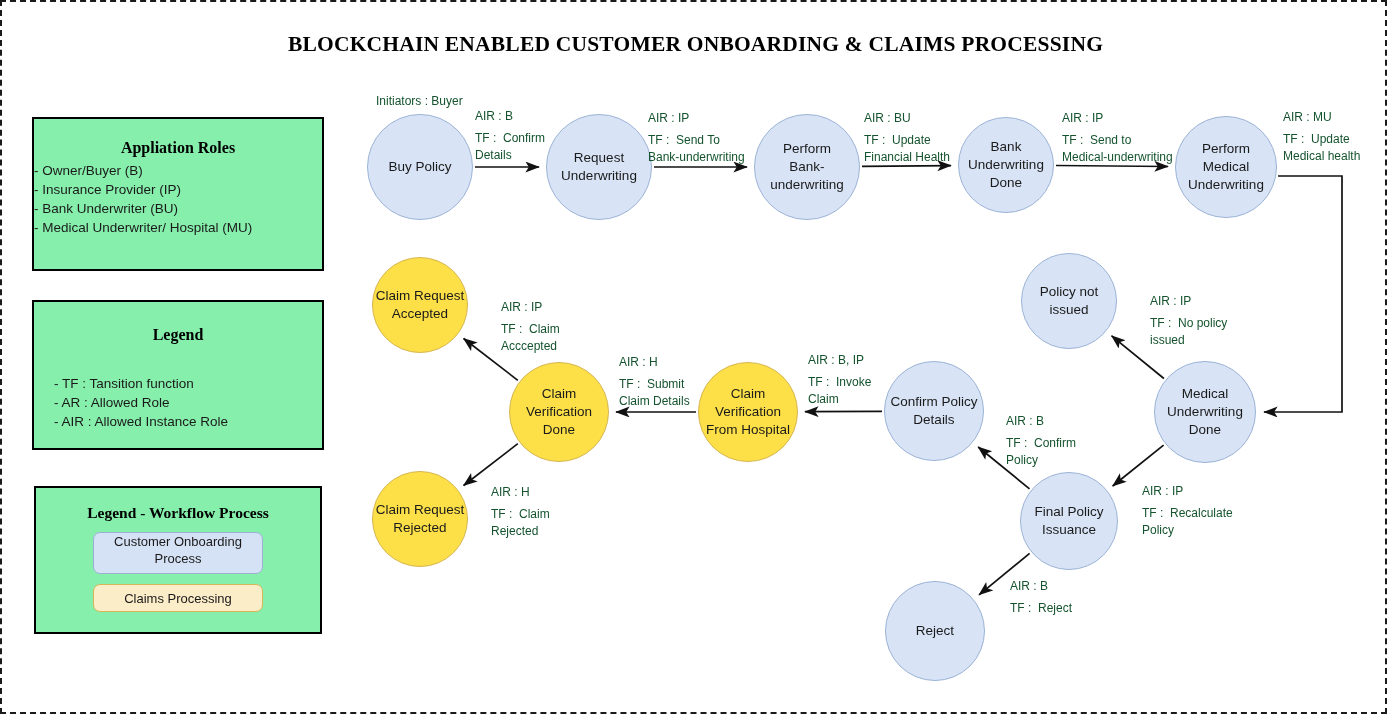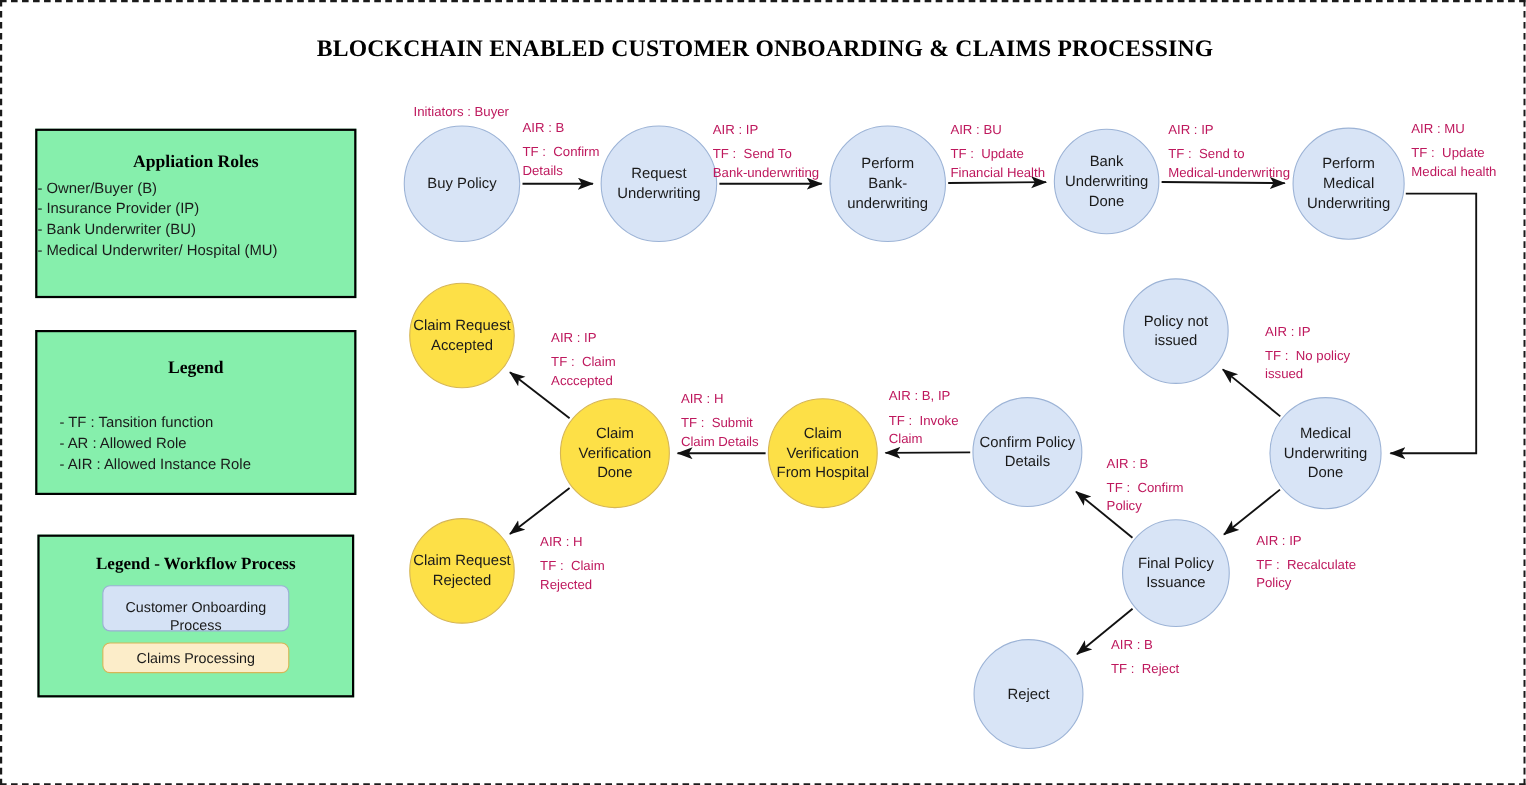--- a/index.html
+++ b/index.html
@@ -52,21 +52,21 @@
   #panel-workflow .panel-title{margin-top:16px;font-size:15.5px;}
   .chip{
     box-sizing:border-box;
     margin:10px auto 0 auto;
     width:170px;
     border-radius:7px;
     text-align:center;
     font-size:13px;
     color:#1a1a1a;
     line-height:17px;
-    padding:10px 4px;
+    padding:0 4px;
   }
   .chip-blue{background:#d5e2f5;border:1.3px solid #9ab0d4;height:42px;}
   .chip-yellow{background:#fcedc9;border:1.3px solid #d6b656;height:28px;padding-top:5px;}
   
   #diagram{position:absolute;left:0;top:0;width:1387px;height:714px;}
   .node{
     position:absolute;
     box-sizing:border-box;
     border-radius:50%;
     display:flex;align-items:center;justify-content:center;
@@ -77,21 +77,21 @@
     color:#1a1a1a;
     z-index:2;
   }
   .node.blue{background:#d8e4f6;border:1.2px solid #9cb3d6;}
   .node.yellow{background:#fde047;border:1.2px solid #d6b656;}
   .edgelabel{
     position:absolute;
     font-family:"Liberation Sans",sans-serif;
     font-size:12px;
     line-height:17px;
-    color:#be185d;
+    color:#14532d;
     white-space:pre;
     z-index:3;
   }
   #edges{position:absolute;left:0;top:0;width:1387px;height:714px;z-index:1;}
 </style>
 </head>
 <body>
 
 <div id="frame">
 

